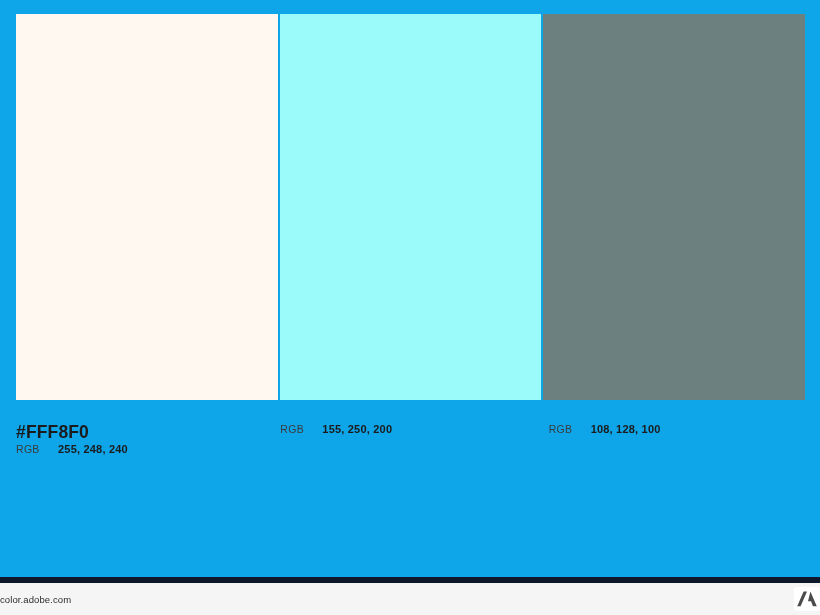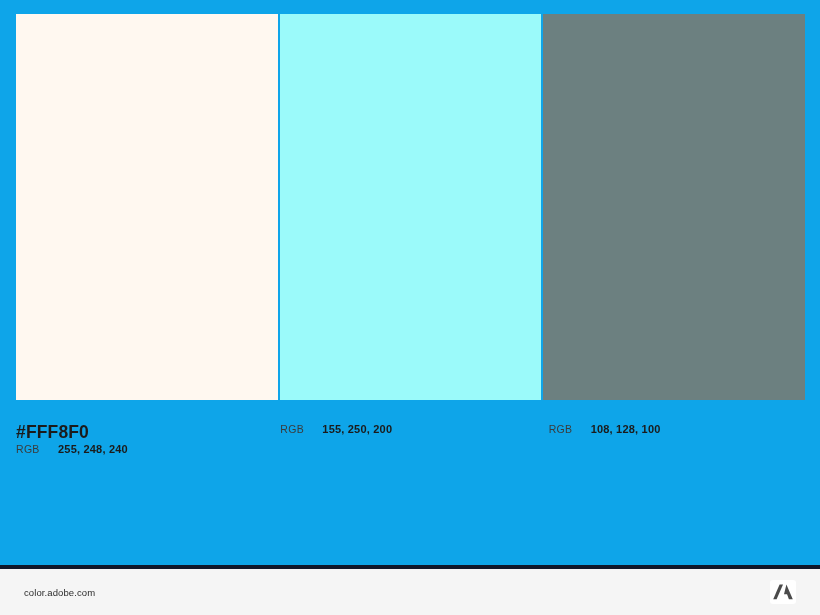--- a/index.html
+++ b/index.html
@@ -93,27 +93,27 @@
     color: #1b1b1b;
     letter-spacing: 0.2px;
   }
 
   
   .footer-bar {
     position: absolute;
     left: 0;
     right: 0;
     bottom: 0;
-    height: 50px;
+    height: 38px;
     background: #f5f5f5;
-    border-top: 4px solid #0f172a;
+    border-top: 6px solid #0f172a;
     display: flex;
     align-items: center;
     justify-content: space-between;
-    padding: 0 24px;
+    padding: 0 0;
     box-sizing: border-box;
   }
   .footer-url {
     font-size: 9.5px;
     color: #2b2b2b;
     letter-spacing: 0.1px;
   }
   .brand-mark {
     width: 26px;
     height: 24px;

